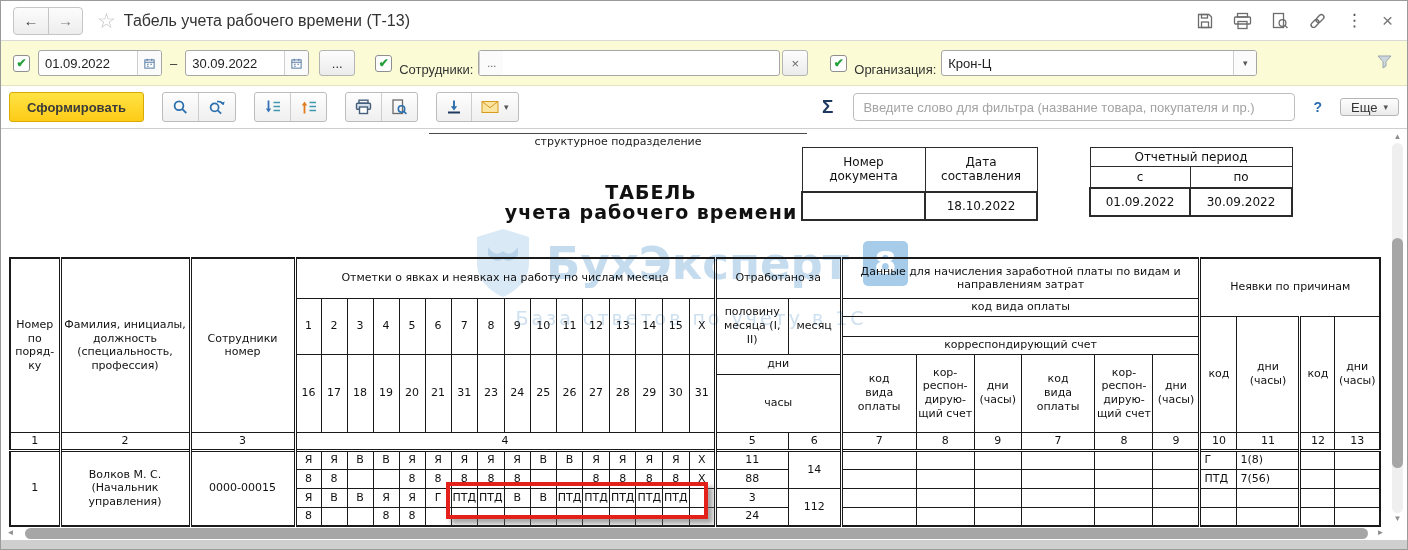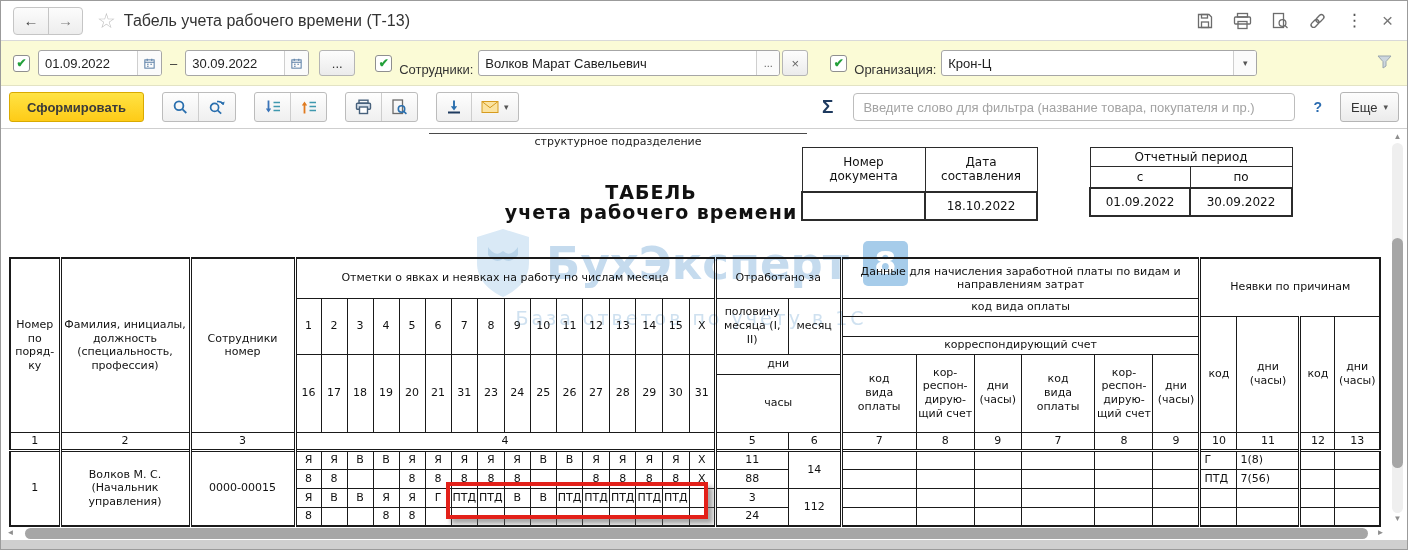--- a/index.html
+++ b/index.html
@@ -37,21 +37,21 @@
   
   .toolbar{height:43px;background:#fff;border-bottom:1px solid #cfcfcf;display:flex;align-items:center;padding:4px 8px;gap:18px}
   .btn-generate{height:30px;padding:0 17px;background:linear-gradient(#ffe344,#fecb17);border:1px solid #d9aa00;border-radius:3px;font-size:13px;font-weight:bold;color:#3a3a3a;cursor:pointer}
   .grp{display:flex;border:1px solid #bcbcbc;border-radius:3px;overflow:hidden;background:linear-gradient(#fefefe,#efefef);flex:none}
   .grp>button{border:none;background:transparent;height:28px;display:flex;align-items:center;gap:5px;padding:0 9px;font-size:13px;color:#333;cursor:pointer}
   .grp>button+button{border-left:1px solid #cdcdcd}
   .sigma{margin-left:auto;border:none;background:none;font-size:19px;font-weight:bold;color:#1e3a5f;cursor:pointer;padding:0 2px}
   .filterinput{width:442px;height:28px;border:1px solid #bdbdbd;border-radius:4px;padding:0 9px;font:13px "Liberation Sans",sans-serif;color:#333;outline:none}
   .filterinput::placeholder{color:#a3a3a3}
   .help{border:none;background:none;color:#2b6cb0;font-weight:bold;font-size:14px;cursor:pointer;padding:0}
-  .btn-more{height:30px;padding:0 10px;display:flex;align-items:center;gap:6px;background:linear-gradient(#fdfdfd,#ebebeb);border:1px solid #b5b5b5;border-radius:3px;font-size:13px;color:#333;cursor:pointer}
+  .btn-more{height:18px;padding:0 10px;display:flex;align-items:center;gap:6px;background:linear-gradient(#fdfdfd,#ebebeb);border:1px solid #b5b5b5;border-radius:3px;font-size:13px;color:#333;cursor:pointer}
 
   
   .report{position:relative;height:411px;background:#fff;overflow:hidden;font-family:"DejaVu Sans",sans-serif;color:#111}
   .wm{position:absolute;left:440px;top:98px;width:500px;text-align:center;user-select:none}
   .wm-row{display:flex;align-items:center;justify-content:center;gap:14px}
   .wm-brand{font-size:45px;font-weight:bold;color:#c5dbee}
   .wm-badge{width:45px;height:45px;border-radius:5px;background:#85b9e2;opacity:.72;color:#fff;font-size:32px;font-weight:bold;display:flex;align-items:center;justify-content:center}
   .wm-sub{margin-top:8px;font-size:19px;letter-spacing:3px;color:#cfe1f0}
   .struct-line{position:absolute;left:428px;top:4px;width:378px;border-top:1px solid #4a4a4a}
   .struct-label{position:absolute;left:428px;top:6px;width:378px;text-align:center;font-size:11px;color:#222}
@@ -149,21 +149,20 @@
           <svg width="13" height="13" viewBox="0 0 13 13" fill="none" stroke="#5b7fa6" stroke-width="1.2">
             <rect x="1" y="2.2" width="11" height="9.8"></rect>
             <path d="M1 5h11M3.8 1v2.4M9.2 1v2.4M3.5 7.5h2M7.5 7.5h2M3.5 9.8h2"></path>
           </svg>
         </button>
     </div>
     <button class="btn" style="margin-left:10px;width:36px">...</button>
     <button class="cb" style="margin-left:20px"></button>
     <span class="flabel">Сотрудники:</span>
     <div class="fld" style="width:302px">
-      <input value="Волков Марат Савельевич" style="">
       <button class="fldbtn" style="color:#666;font-size:11px">...</button>
     </div>
     <button class="xbtn">×</button>
     <button class="cb" style="margin-left:22px"></button>
     <span class="flabel">Организация:</span>
     <div class="fld" style="width:316px">
       <input value="Крон-Ц" style="">
       <button class="fldbtn">
           <span class="caret"></span>
         </button>

